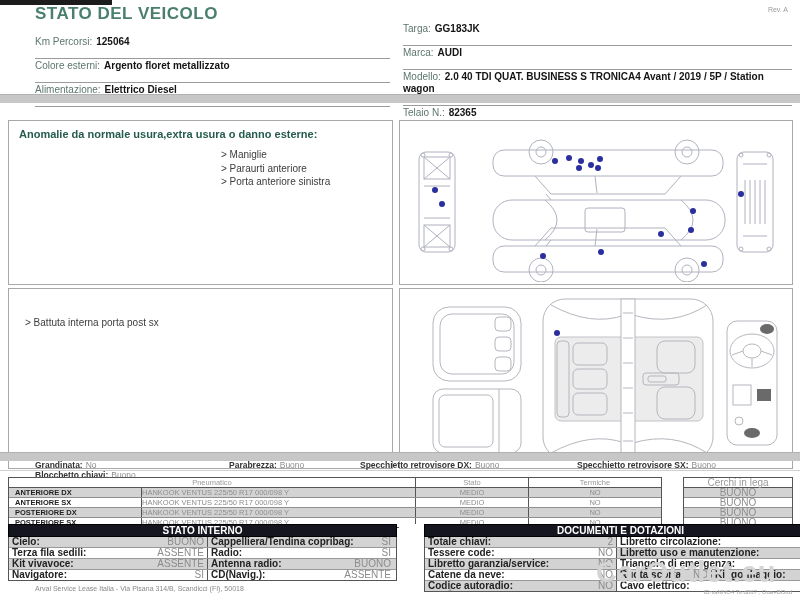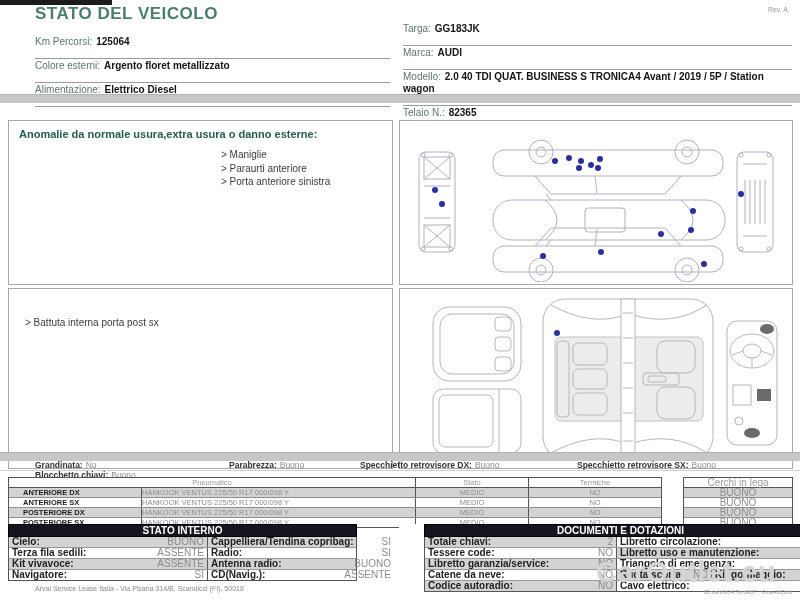--- a/index.html
+++ b/index.html
@@ -33,21 +33,21 @@
   .cond1{left:0;top:461px;width:792px;border-bottom:1px solid #cfcfcf;}
   .cond2{left:0;top:471px;width:792px;}
   
   .ttable{left:8px;top:477px;width:652px;border:1px solid #555;font-size:7.5px;background:#fff;}
   .thead,.trow{display:grid;height:9px;line-height:9px;}
   .thead{grid-template-columns:407px 113px 132px;color:#9a9a9a;text-align:center;border-bottom:1px solid #555;}
   .trow{grid-template-columns:133px 274px 113px 132px;}
   .trow + .trow{border-top:1px solid #8f8f8f;}
   .trow.g{background:#d3d3d3;}
   .tcell{overflow:hidden;white-space:nowrap;}
-  .tpos{font-weight:bold;color:#222;padding-left:6px;border-right:1px solid #555;margin-left:8px;}
+  .tpos{font-weight:bold;color:#222;padding-left:6px;border-right:1px solid #555;}
   .tdesc{color:#8f8f8f;text-align:left;border-right:1px solid #555;}
   .tmid{color:#8f8f8f;text-align:center;border-right:1px solid #555;}
   .tlast{color:#8f8f8f;text-align:center;}
   .thead .hc{border-right:1px solid #555;} .thead .hc:last-child{border-right:none;}
   
   .ctable{left:683px;top:477px;width:108px;border:1px solid #555;font-size:10px;text-align:center;background:#fff;}
   .crow{height:9px;line-height:9px;color:#8f8f8f;}
   .crow.hd{color:#9a9a9a;border-bottom:1px solid #555;}
   .crow.g{background:#d3d3d3;}
   .crow + .crow{border-top:1px solid #8f8f8f;}
@@ -56,21 +56,21 @@
   .btable{background:#fff;}
   .btable .bhead{background:#15151f;color:#fff;font-weight:bold;text-align:center;font-size:10px;height:11px;line-height:11px;border:1px solid #000;}
   .bbody{border:1px solid #555;border-top:none;}
   .brow{display:grid;height:10px;line-height:10px;font-size:10px;}
   .brow + .brow{border-top:1px solid #999;}
   .bcell{display:flex;justify-content:space-between;padding:0 3px;overflow:hidden;white-space:nowrap;}
   .bcell .lbl{font-weight:bold;color:#222;}
   .bcell .val{color:#8c8c8c;padding-left:4px;}
   .bcell.bl{border-left:1px solid #555;}
   .bcell.gc{background:#d3d3d3;}
-  .si-table{left:8px;top:524px;width:349px;}
+  .si-table{left:8px;top:524px;width:389px;}
   .si-table .brow{grid-template-columns:198px 187px;}
   .dd-table{left:399px;top:524px;width:393px;padding-left:25px;}
   .dd-table .brow{grid-template-columns:191px 200px;}
   .dd-table .brow.r4{grid-template-columns:191px 95px 105px;}
   
   .footer-company{left:35px;top:585px;font-size:7px;color:#8a8a8a;}
   .footer-page{left:448px;top:585px;font-size:7px;color:#8a8a8a;}
   .watermark{left:596px;top:556px;font-size:29px;font-weight:bold;color:#d4d4d4;letter-spacing:.5px;}
   .doc-id{right:8px;top:589px;font-size:6px;color:#a0a0a0;}
 </style>

